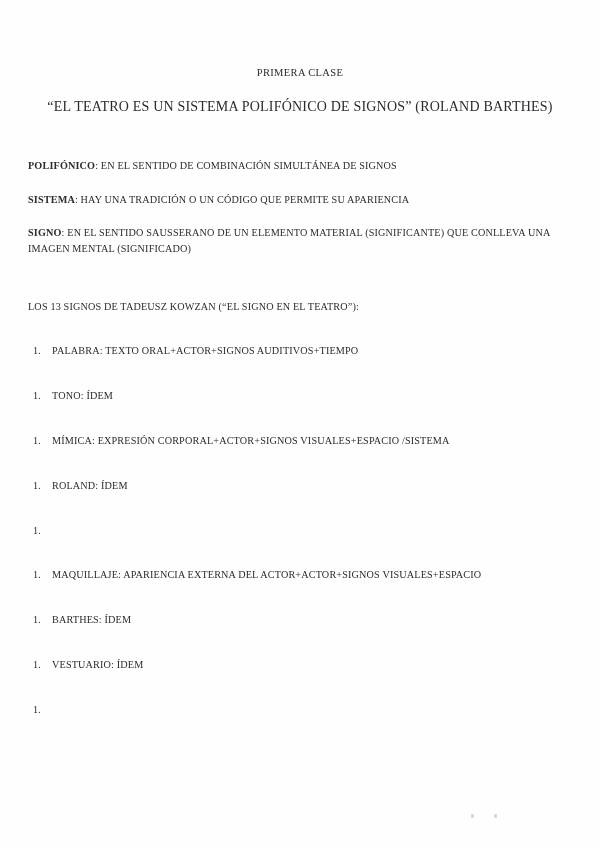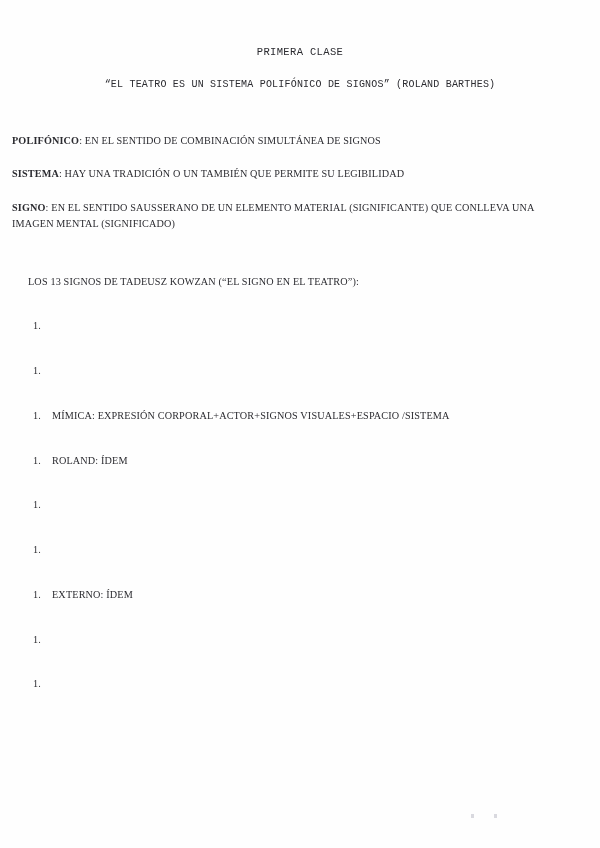--- a/index.html
+++ b/index.html
@@ -20,44 +20,43 @@
   .page {
     position: absolute;
     inset: 0;
     background: #fefefe;
     padding: 0;
   }
 
   
   .heading-block {
     text-align: center;
-    padding-top: 46px;
-    font-family: Liberation Mono, monospace;
+    padding-top: 66px;
   }
   .doc-title {
     font-size: 10.5px;
     letter-spacing: 0.35px;
     line-height: 1.3;
     margin: 0;
     font-weight: normal;
     color: #2b2b30;
   }
   .doc-subtitle {
-    font-size: 10px;
+    font-size: 14px;
     letter-spacing: 0.2px;
     line-height: 1.3;
     margin: 18px 0 0 0;
     font-weight: normal;
     color: #2b2b30;
   }
 
   
   .body-block {
     margin-top: 42px;
-    padding: 0 28px 0 12px;
+    padding: 0 28px 0 28px;
   }
   .definition {
     font-size: 10.2px;
     line-height: 1.55;
     letter-spacing: 0.15px;
     margin: 0 0 18px 0;
     color: #2b2b30;
   }
   .definition:last-child { margin-bottom: 0; }
   .term {
@@ -121,66 +120,70 @@
     <div class="doc-subtitle">“EL TEATRO ES UN SISTEMA POLIFÓNICO DE SIGNOS” (ROLAND BARTHES)</div>
   </div>
 
   <div class="body-block">
 
     <p class="definition">
       <span class="term">POLIFÓNICO</span><span>: EN EL SENTIDO DE COMBINACIÓN SIMULTÁNEA DE SIGNOS</span>
     </p>
 
     <p class="definition">
-      <span class="term">SISTEMA</span><span>: HAY UNA TRADICIÓN O UN TAMBIÉN QUE PERMITE SU LEGIBILIDAD</span>
+      <span class="term">SISTEMA</span><span>: HAY UNA TRADICIÓN O UN CÓDIGO QUE PERMITE SU APARIENCIA</span>
     </p>
 
     <p class="definition">
       <span class="term">SIGNO</span><span>: EN EL SENTIDO SAUSSERANO DE UN ELEMENTO MATERIAL (SIGNIFICANTE) QUE CONLLEVA UNA IMAGEN MENTAL (SIGNIFICADO)</span>
     </p>
 
   </div>
 
   <p class="intro-line">LOS 13 SIGNOS DE TADEUSZ KOWZAN (“EL SIGNO EN EL TEATRO”):</p>
 
   <ol class="signs-list">
 
     <li class="sign-item">
       <span class="sign-marker">1.</span>
+      <span class="sign-text">PALABRA: TEXTO ORAL+ACTOR+SIGNOS AUDITIVOS+TIEMPO</span>
     </li>
 
     <li class="sign-item">
       <span class="sign-marker">1.</span>
+      <span class="sign-text">TONO: ÍDEM</span>
     </li>
 
     <li class="sign-item">
       <span class="sign-marker">1.</span>
       <span class="sign-text">MÍMICA: EXPRESIÓN CORPORAL+ACTOR+SIGNOS VISUALES+ESPACIO /SISTEMA</span>
     </li>
 
     <li class="sign-item">
       <span class="sign-marker">1.</span>
       <span class="sign-text">ROLAND: ÍDEM</span>
     </li>
 
     <li class="sign-item">
       <span class="sign-marker">1.</span>
     </li>
 
     <li class="sign-item">
       <span class="sign-marker">1.</span>
+      <span class="sign-text">MAQUILLAJE: APARIENCIA EXTERNA DEL ACTOR+ACTOR+SIGNOS VISUALES+ESPACIO</span>
     </li>
 
     <li class="sign-item">
       <span class="sign-marker">1.</span>
-      <span class="sign-text">EXTERNO: ÍDEM</span>
+      <span class="sign-text">BARTHES: ÍDEM</span>
     </li>
 
     <li class="sign-item">
       <span class="sign-marker">1.</span>
+      <span class="sign-text">VESTUARIO: ÍDEM</span>
     </li>
 
     <li class="sign-item">
       <span class="sign-marker">1.</span>
     </li>
 
   </ol>
 
   <span class="artifact" id="artifact-1"></span>
   <span class="artifact" id="artifact-2"></span>

